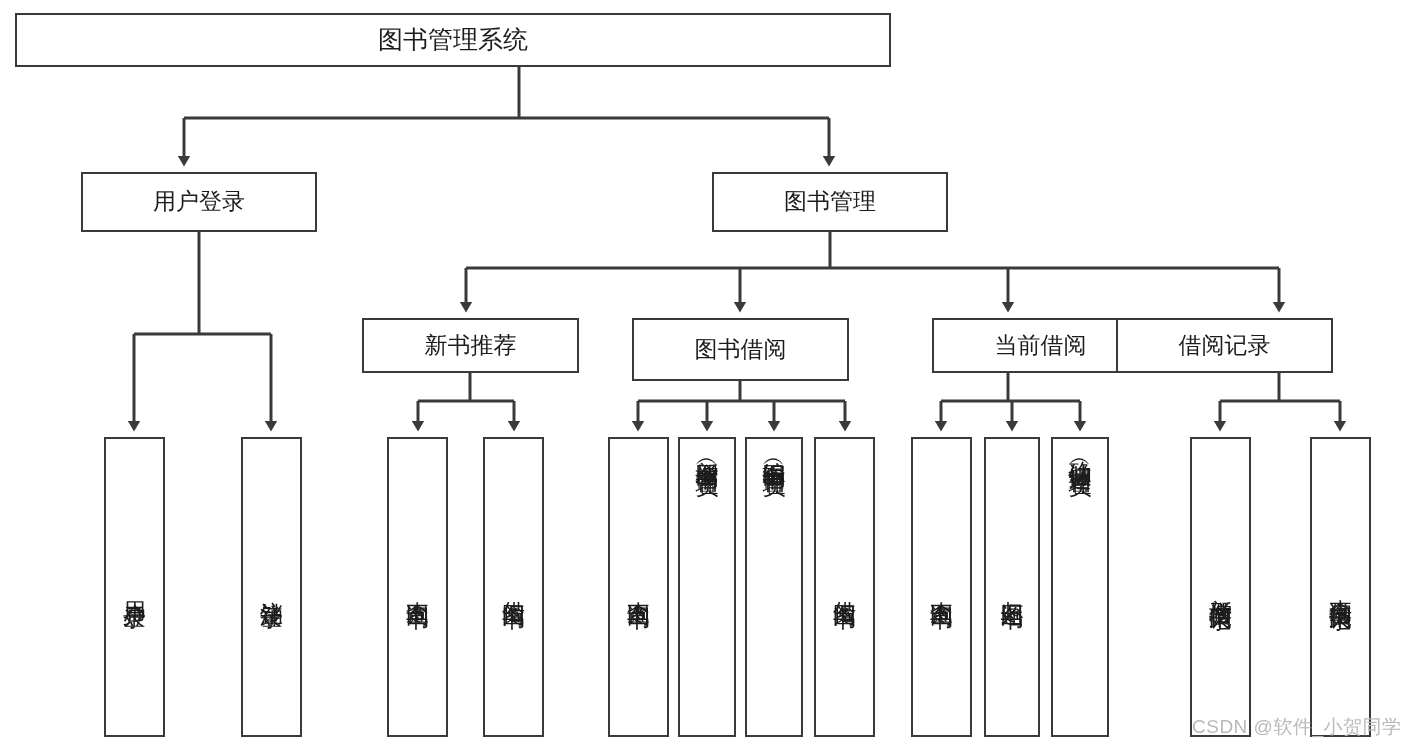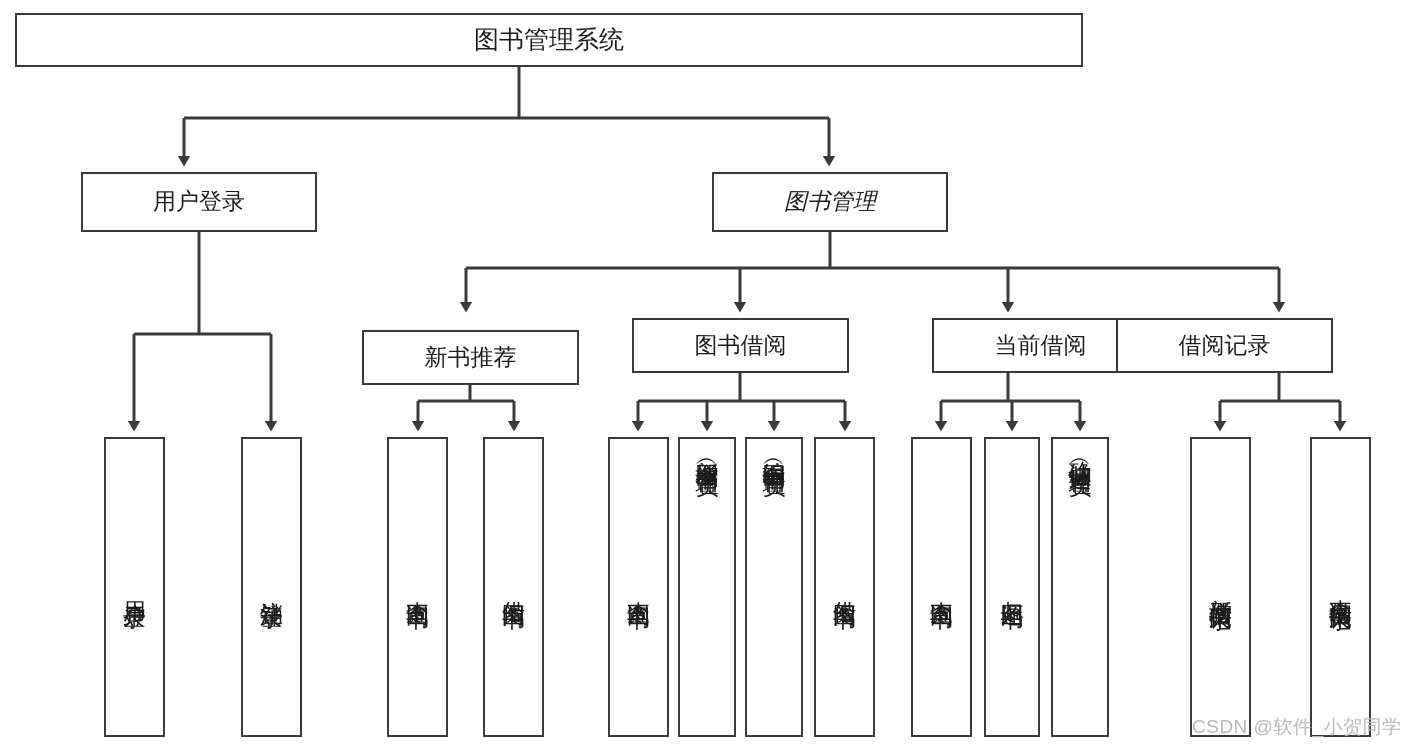--- a/index.html
+++ b/index.html
@@ -117,35 +117,35 @@
       <path d="M1012,401 L1012,422" marker-end="url(#arrowhead)"></path>
       <path d="M1080,401 L1080,422" marker-end="url(#arrowhead)"></path>
 
       <path d="M1279,373 L1279,401"></path>
       <path d="M1220,401 L1340,401"></path>
       <path d="M1220,401 L1220,422" marker-end="url(#arrowhead)"></path>
       <path d="M1340,401 L1340,422" marker-end="url(#arrowhead)"></path>
     </g>
   </svg>
 
-  <div class="node lvl-root" id="node-root" style="left: 15px; top: 13px; width: 1068px; height: 54px;">
+  <div class="node lvl-root" id="node-root" style="left: 15px; top: 13px; width: 876px; height: 54px;">
     <span class="node-label">图书管理系统</span>
   </div>
 
   <div class="node lvl-1" id="node-l1-0" style="left: 81px; top: 172px; width: 236px; height: 60px;">
     <span class="node-label">用户登录</span>
   </div>
-  <div class="node lvl-1" id="node-l1-1" style="left: 712px; top: 172px; width: 236px; height: 60px; font-style: italic;">
+  <div class="node lvl-1" id="node-l1-1" style="left: 712px; top: 172px; width: 236px; height: 60px;">
     <span class="node-label">图书管理</span>
   </div>
 
-  <div class="node lvl-2" id="node-l2-0" style="left: 362px; top: 318px; width: 217px; height: 55px; margin-top: 12px;">
+  <div class="node lvl-2" id="node-l2-0" style="left: 362px; top: 318px; width: 217px; height: 55px;">
     <span class="node-label">新书推荐</span>
   </div>
-  <div class="node lvl-2" id="node-l2-1" style="left: 632px; top: 318px; width: 217px; height: 55px;">
+  <div class="node lvl-2" id="node-l2-1" style="left: 632px; top: 318px; width: 217px; height: 63px;">
     <span class="node-label">图书借阅</span>
   </div>
   <div class="node lvl-2" id="node-l2-2" style="left: 900px; top: 318px; width: 217px; height: 55px; margin-left: 32px;">
     <span class="node-label">当前借阅</span>
   </div>
   <div class="node lvl-2" id="node-l2-3" style="left: 1116px; top: 318px; width: 217px; height: 55px;">
     <span class="node-label">借阅记录</span>
   </div>
 
   <div class="node vertical center-text" id="node-leaf-0" style="left: 104px; top: 437px; width: 61px; height: 300px;">

